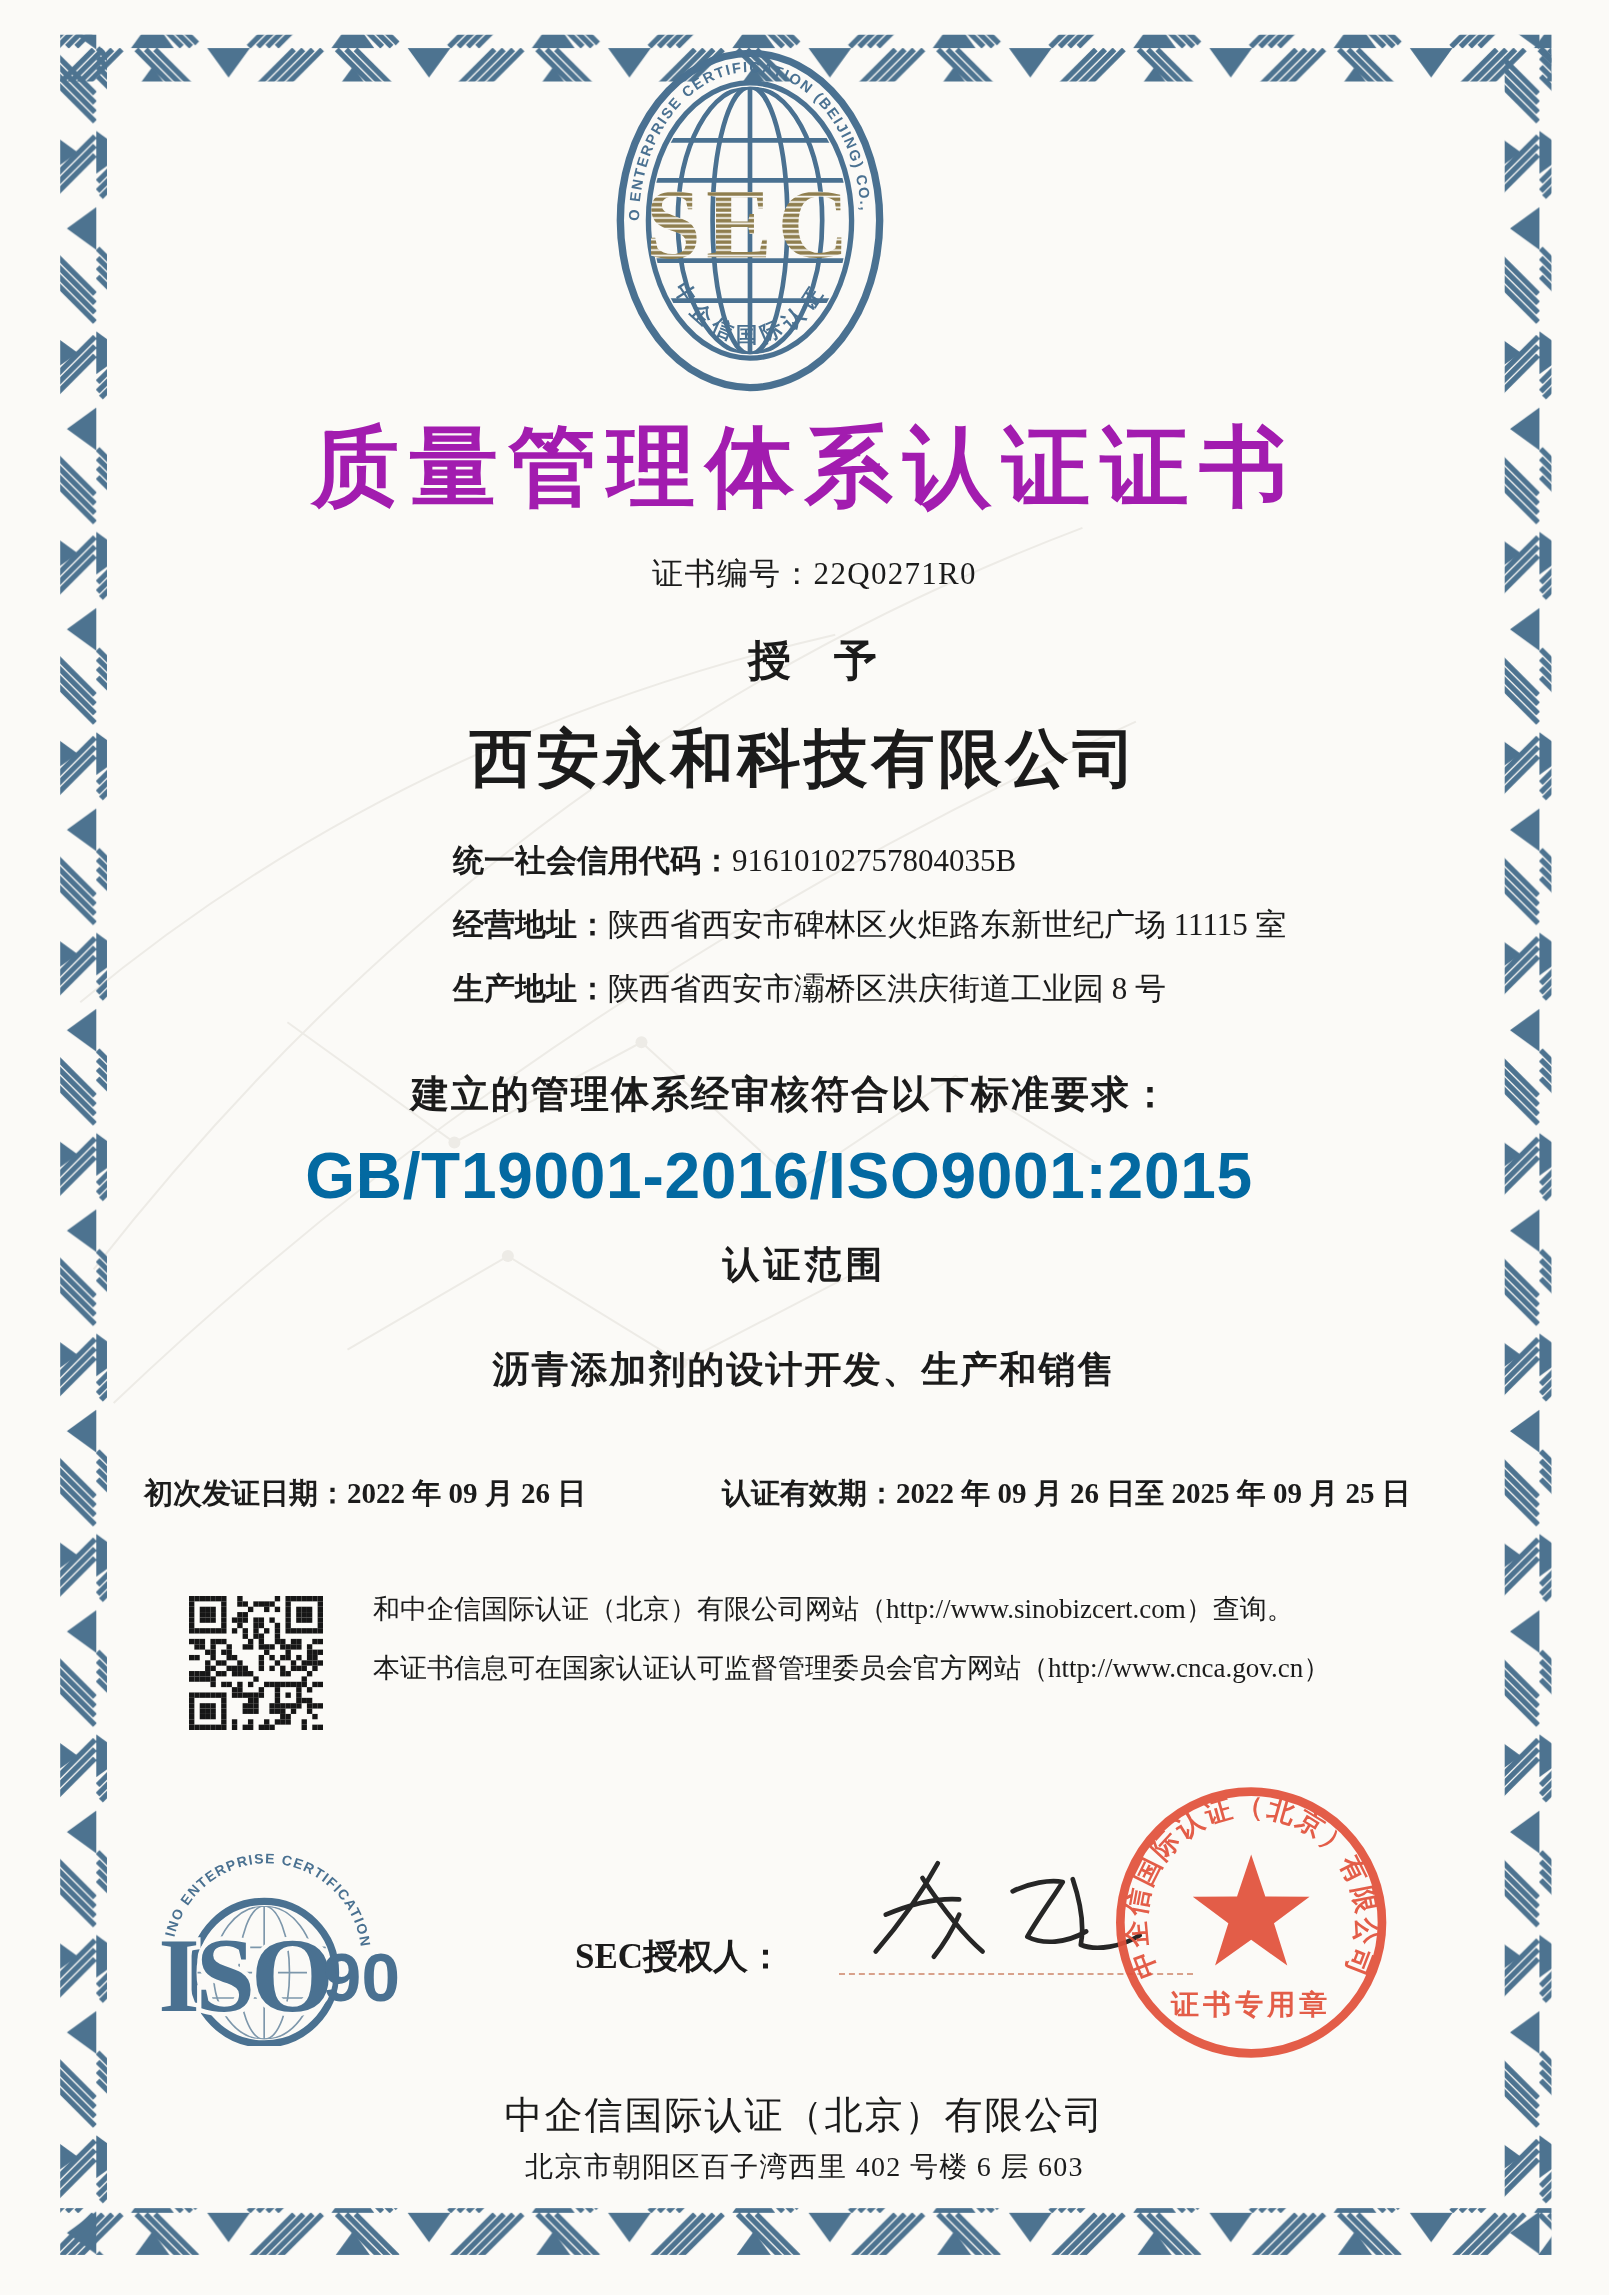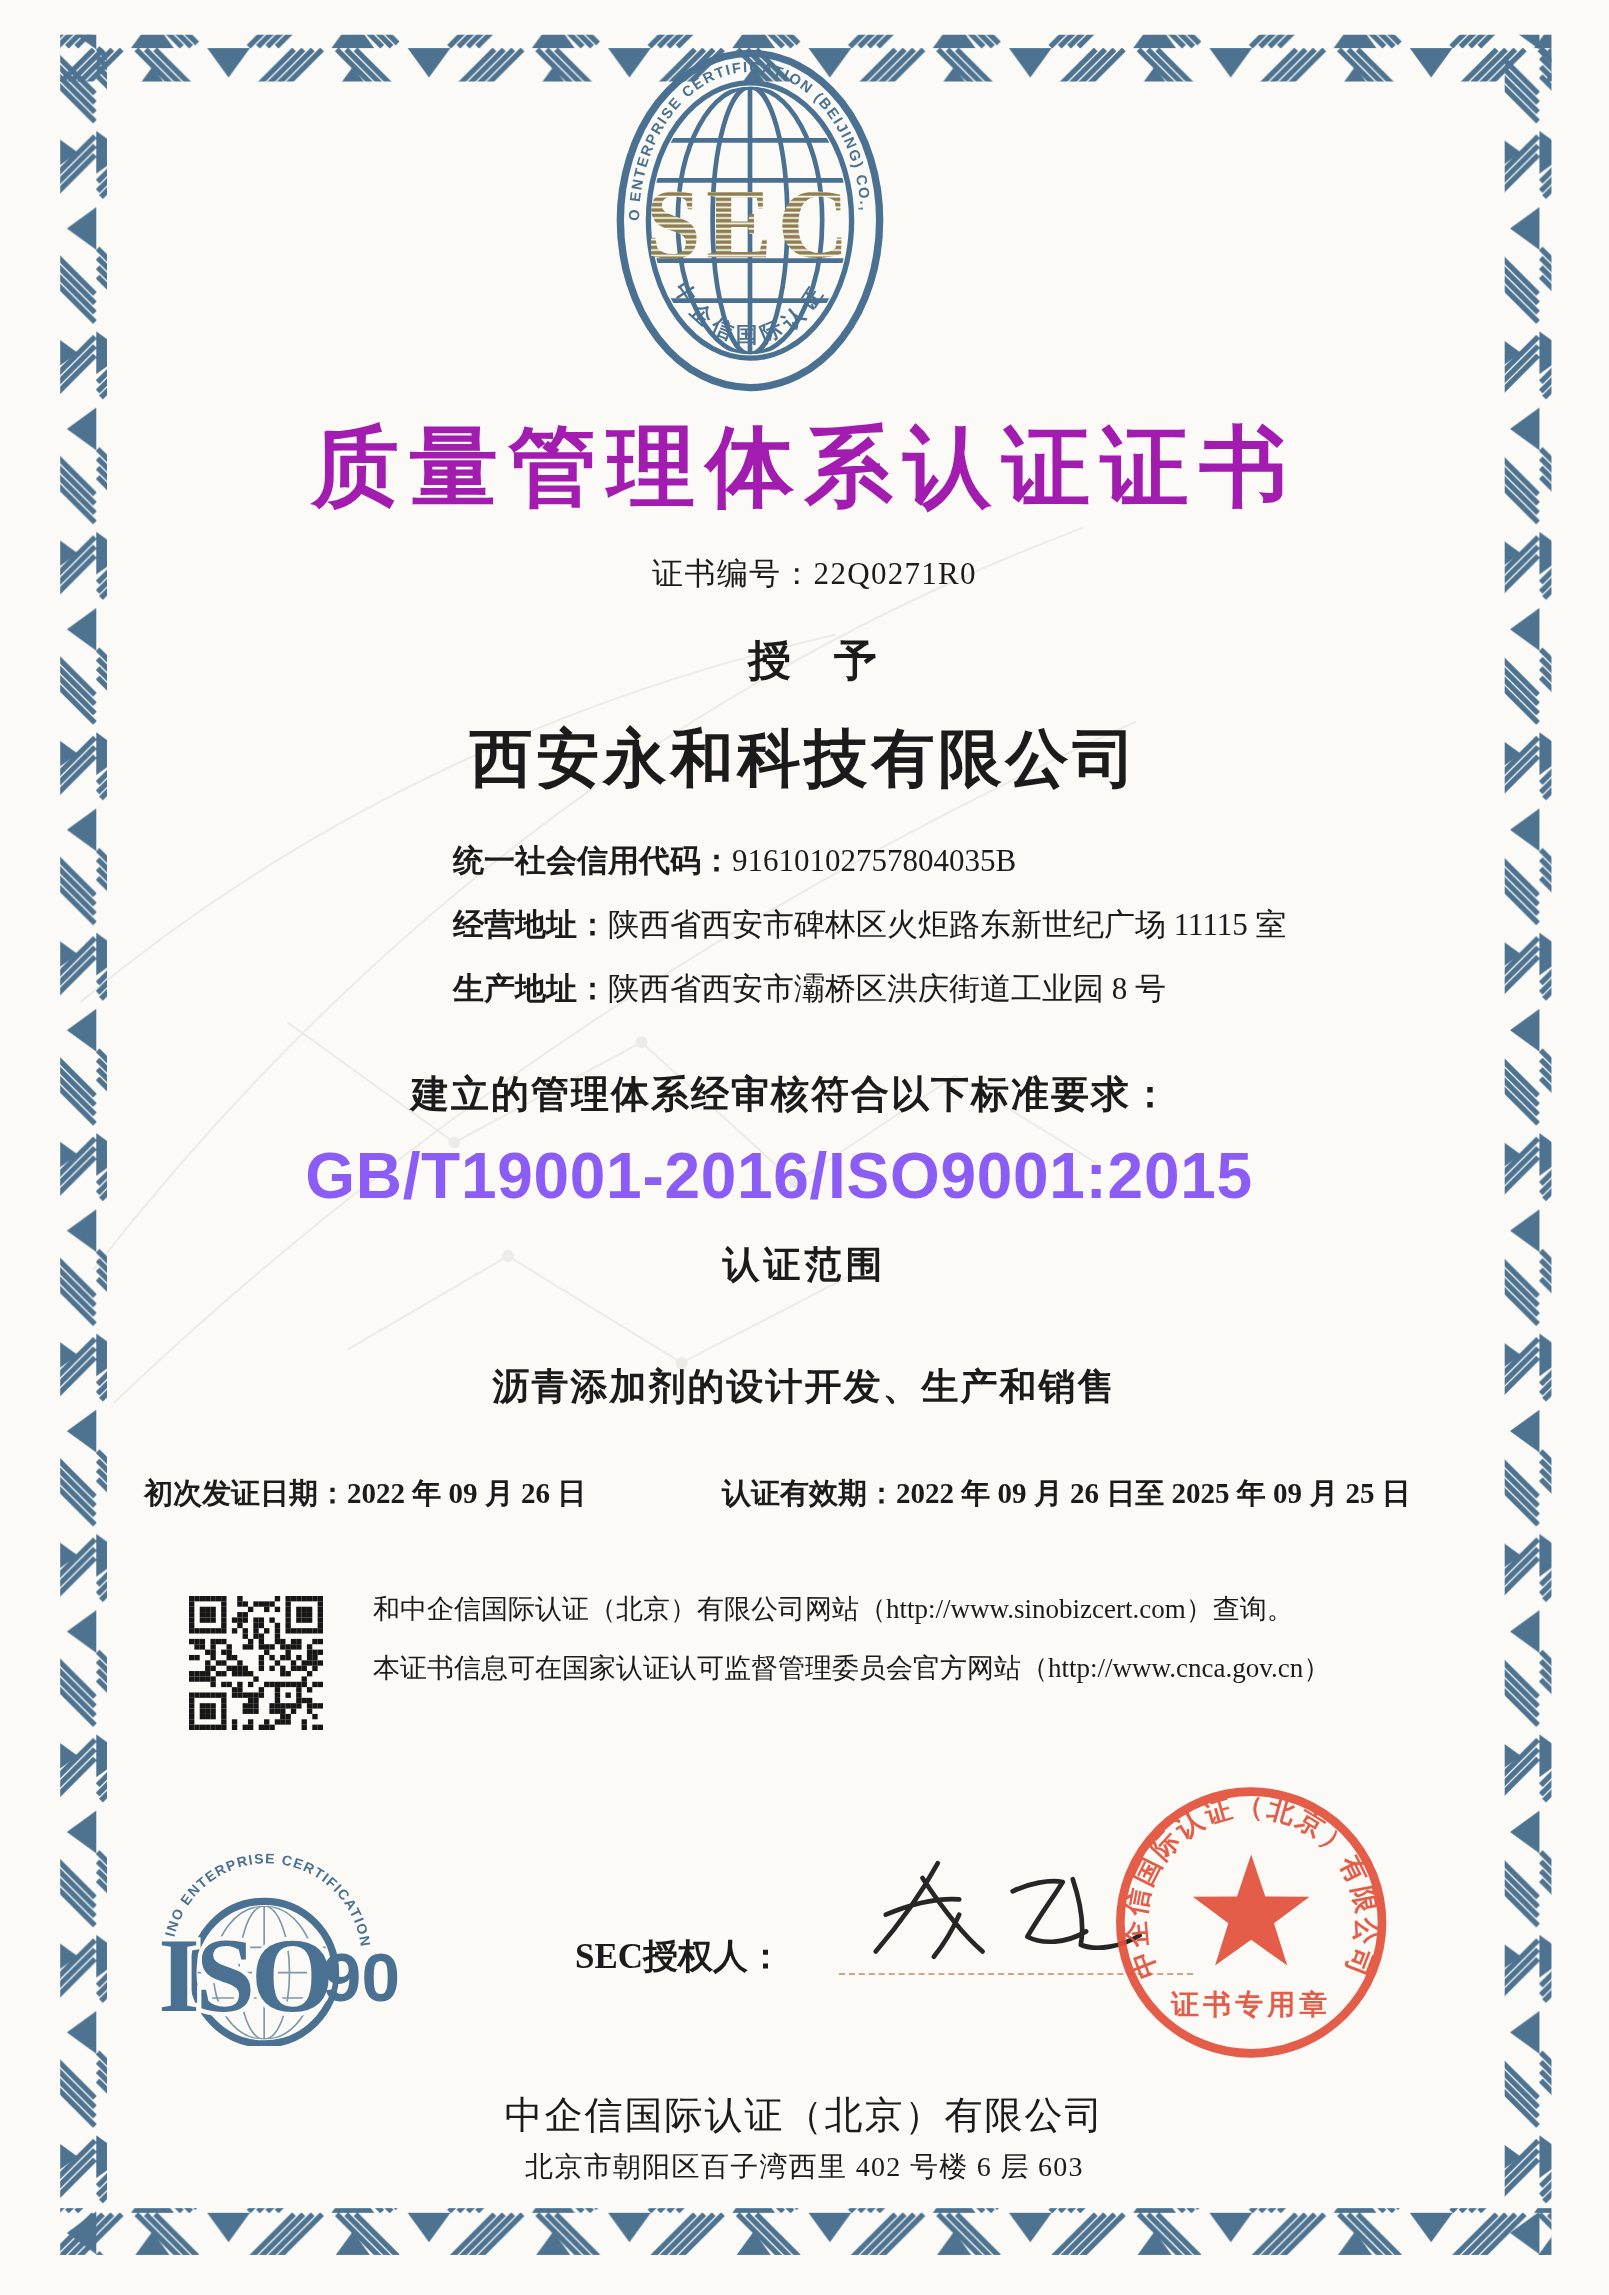--- a/index.html
+++ b/index.html
@@ -22,24 +22,24 @@
   .award{top:632px;font-size:43px;font-weight:bold;white-space:pre;margin-left:16px;}
   .company{top:716px;font-size:63px;font-weight:bold;letter-spacing:4px;}
   .info-block{left:453px;top:837px;font-size:31px;}
   .info-line{height:64px;line-height:47px;white-space:nowrap;}
   .info-label{font-weight:bold;}
   .standard-intro{left:411px;top:1069px;font-size:38px;font-weight:bold;letter-spacing:2px;}
   .standard-code{
     top:1139px;left:0;right:99px;text-align:center;
     font-size:64px;font-weight:bold;
     font-family:"Liberation Sans","DejaVu Sans",sans-serif;
-    color:#8b5cf6;letter-spacing:0.7px;margin-left:48px;
+    color:#0369a1;letter-spacing:0.7px;margin-left:48px;
   }
   .scope-heading{top:1240px;font-size:37px;font-weight:bold;letter-spacing:4px;}
-  .scope{top:1345px;font-size:37px;font-weight:bold;letter-spacing:2px;margin-top:17px;}
+  .scope{top:1345px;font-size:37px;font-weight:bold;letter-spacing:2px;}
   .date-line{top:1474px;font-size:29px;font-weight:bold;white-space:nowrap;}
   .date-first{left:144px;}
   .date-valid{left:722px;}
   .notes{left:373px;top:1589px;width:1083px;font-size:27px;}
   .notes div{height:59px;line-height:40px;white-space:nowrap;}
   .sig-label{left:575px;top:1933px;font-size:35px;font-weight:600;}
   .sig-line{left:839px;top:1973px;width:354px;border-top:2px dashed #d8a18b;}
   .footer-company{top:2090px;font-size:38px;letter-spacing:2px;}
   .footer-address{top:2148px;font-size:28px;letter-spacing:1.3px;}
 </style>

